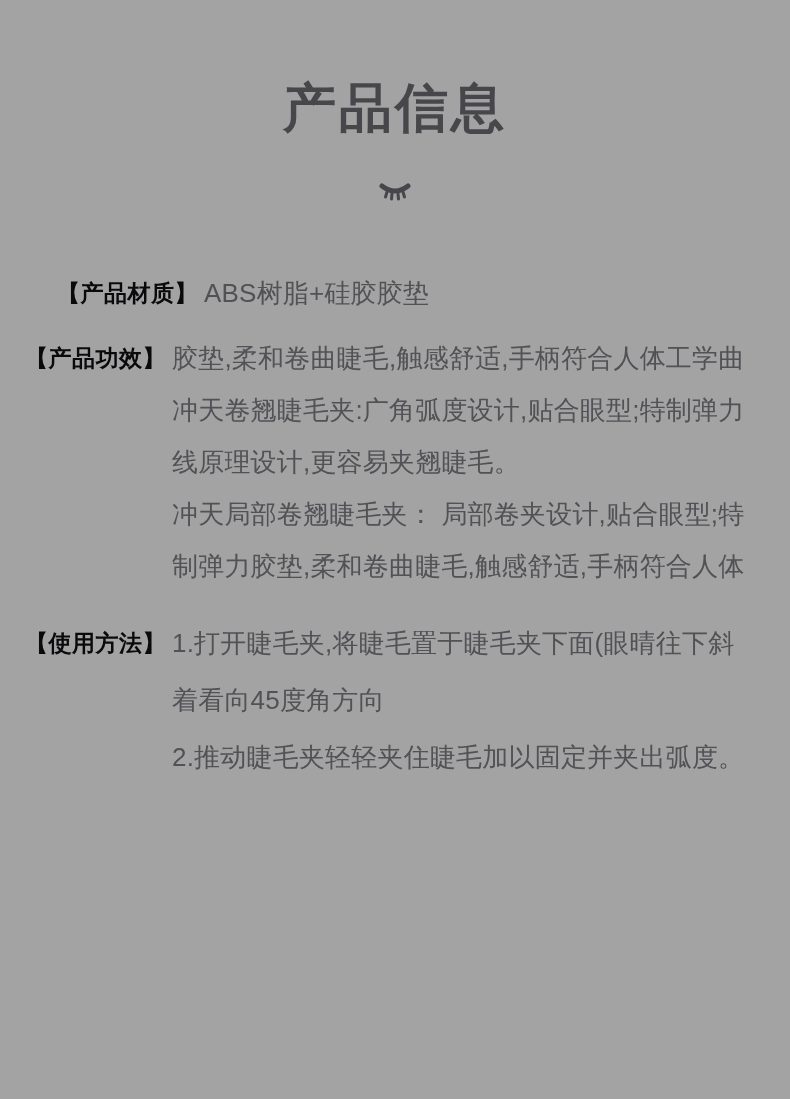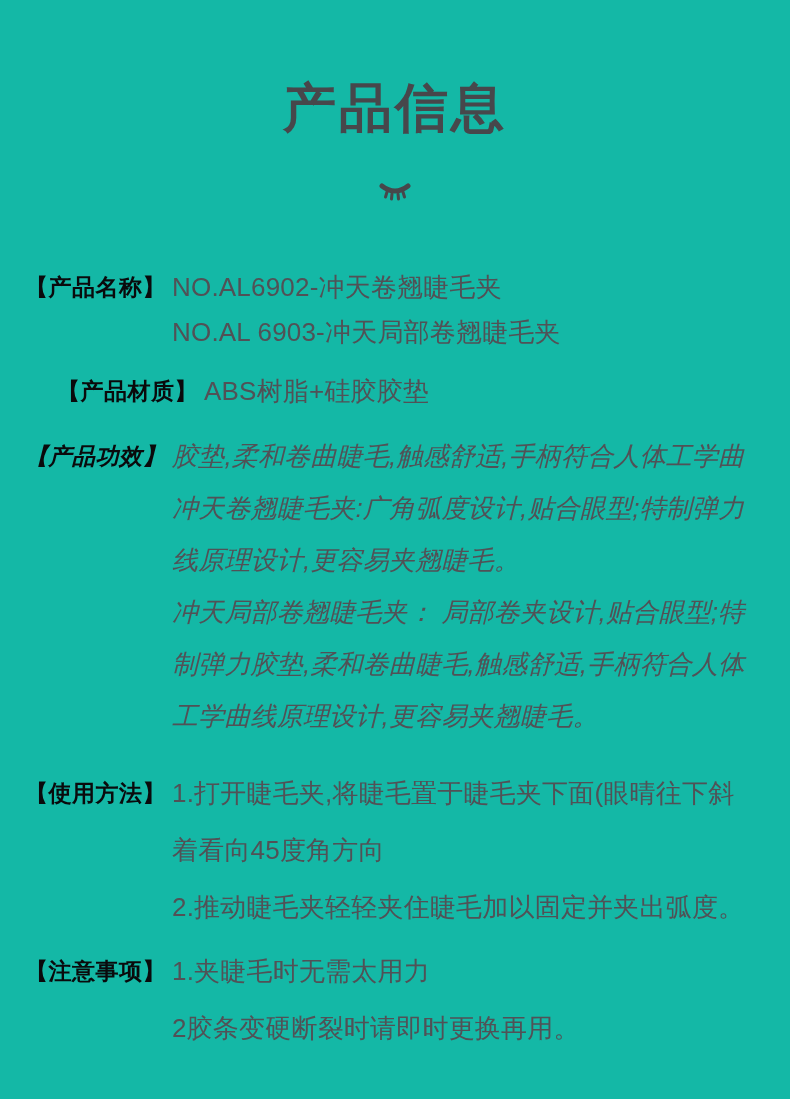--- a/index.html
+++ b/index.html
@@ -5,21 +5,21 @@
   html, body {
     margin: 0;
     padding: 0;
     background: #ffffff;
     font-family: "Liberation Sans", "DejaVu Sans", sans-serif;
   }
   .page {
     position: relative;
     width: 790px;
     height: 1099px;
-    background: #14b8a6;
+    background: #a3a3a3;
     overflow: hidden;
   }
   .page-title {
     margin: 78px 0 0 0;
     text-align: center;
     font-size: 53px;
     line-height: 1.12;
     font-weight: 700;
     letter-spacing: 3px;
     color: #47474b;
@@ -55,21 +55,21 @@
   }
   .content-line {
     white-space: nowrap;
   }
   
   .sec-name .section-content,
   .sec-name .section-label        { line-height: 45px; }
   .sec-material .section-content,
   .sec-material .section-label    { line-height: 57px; }
   .sec-effect .section-content,
-  .sec-effect .section-label      { line-height: 52px; font-style: italic; }
+  .sec-effect .section-label      { line-height: 52px; }
   .sec-usage .section-content,
   .sec-usage .section-label       { line-height: 57px; }
   .sec-notes .section-content,
   .sec-notes .section-label       { line-height: 57px; }
   .sec-material { margin-top: 8px; margin-left: 32px; }
   .sec-effect   { margin-top: 10px; }
   .sec-usage    { margin-top: 23px; justify-content: center; }
   .sec-notes    { margin-top: 7px; }
 </style>
 </head>
@@ -84,58 +84,43 @@
       <path d="M3,3 Q16,13 29,3" fill="none" stroke="#47474b" stroke-width="5" stroke-linecap="round"></path>
       <line x1="8" y1="9" x2="6.5" y2="14" stroke="#47474b" stroke-width="3" stroke-linecap="round"></line>
       <line x1="13" y1="11" x2="12.5" y2="16" stroke="#47474b" stroke-width="3" stroke-linecap="round"></line>
       <line x1="19" y1="11" x2="19.5" y2="16" stroke="#47474b" stroke-width="3" stroke-linecap="round"></line>
       <line x1="24" y1="9" x2="25.5" y2="14" stroke="#47474b" stroke-width="3" stroke-linecap="round"></line>
     </svg>
   </div>
 
   <div class="sections">
 
-    <div class="section sec-name">
-      <div class="section-label">【产品名称】</div>
-      <div class="section-content">
-          <div class="content-line">NO.AL6902-冲天卷翘睫毛夹</div>
-          <div class="content-line">NO.AL 6903-冲天局部卷翘睫毛夹</div>
-        </div>
-    </div>
 
     <div class="section sec-material">
       <div class="section-label">【产品材质】</div>
       <div class="section-content">
           <div class="content-line">ABS树脂+硅胶胶垫</div>
         </div>
     </div>
 
     <div class="section sec-effect">
       <div class="section-label">【产品功效】</div>
       <div class="section-content">
           <div class="content-line">胶垫,柔和卷曲睫毛,触感舒适,手柄符合人体工学曲</div>
           <div class="content-line">冲天卷翘睫毛夹:广角弧度设计,贴合眼型;特制弹力</div>
           <div class="content-line">线原理设计,更容易夹翘睫毛。</div>
           <div class="content-line">冲天局部卷翘睫毛夹： 局部卷夹设计,贴合眼型;特</div>
           <div class="content-line">制弹力胶垫,柔和卷曲睫毛,触感舒适,手柄符合人体</div>
-          <div class="content-line">工学曲线原理设计,更容易夹翘睫毛。</div>
         </div>
     </div>
 
     <div class="section sec-usage">
       <div class="section-label">【使用方法】</div>
       <div class="section-content">
           <div class="content-line">1.打开睫毛夹,将睫毛置于睫毛夹下面(眼晴往下斜</div>
           <div class="content-line">着看向45度角方向</div>
           <div class="content-line">2.推动睫毛夹轻轻夹住睫毛加以固定并夹出弧度。</div>
         </div>
     </div>
 
-    <div class="section sec-notes">
-      <div class="section-label">【注意事项】</div>
-      <div class="section-content">
-          <div class="content-line">1.夹睫毛时无需太用力</div>
-          <div class="content-line">2胶条变硬断裂时请即时更换再用。</div>
-        </div>
-    </div>
 
   </div>
 </div>
 
 </body></html>

